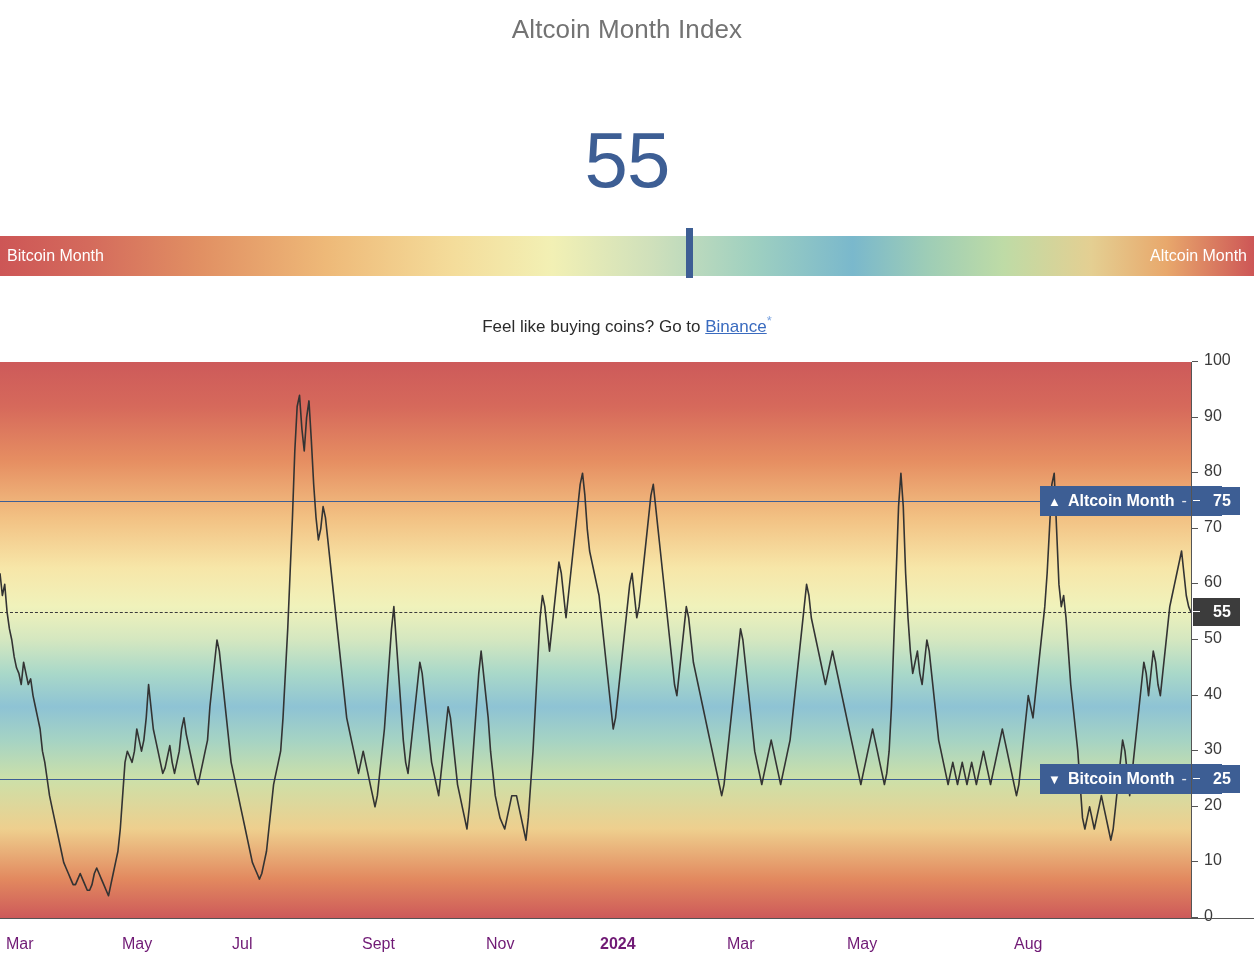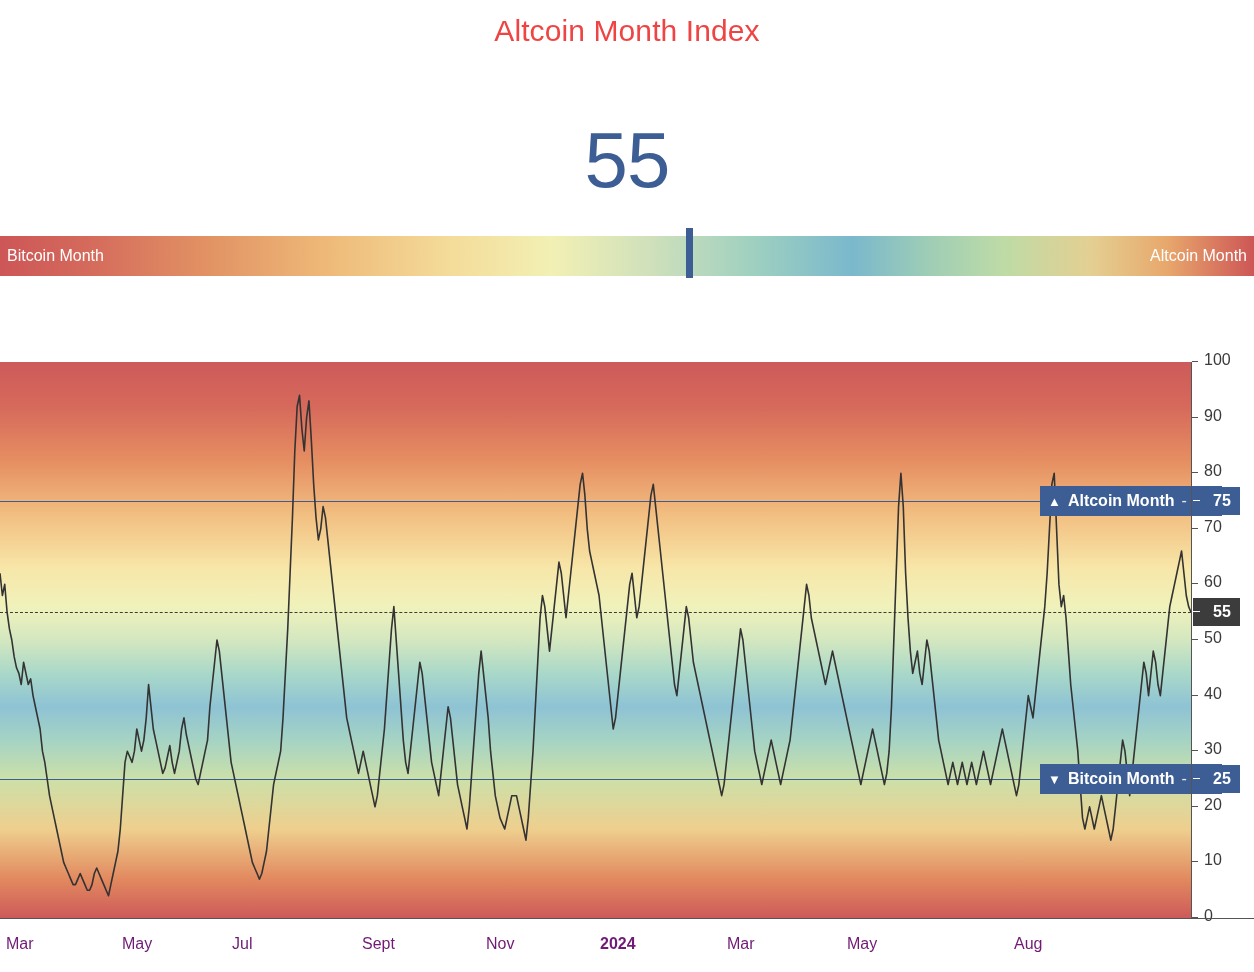--- a/index.html
+++ b/index.html
@@ -8,21 +8,21 @@
     background: #ffffff;
     font-family: "Liberation Sans", sans-serif;
     overflow: hidden;
   }
   .page { position: relative; width: 1254px; height: 972px; }
 
   
   .title {
     position: absolute; top: 14px; left: 0; width: 100%;
     text-align: center;
-    font-size: 30px; font-weight: 400; color: #ef4444;
+    font-size: 26px; font-weight: 400; color: #737373;
     letter-spacing: 0.1px;
   }
   .subtitle {
     position: absolute; top: 72px; left: 0; width: 100%;
     text-align: center;
     font-size: 17px; color: #3a5a96;
   }
   .subtitle .info-icon {
     display: inline-block; vertical-align: -2px; margin-left: 5px;
     width: 17px; height: 17px; border-radius: 50%;
@@ -163,20 +163,23 @@
 
   <div class="bignum">55</div>
 
   <div class="gauge-wrap">
     <div class="gauge"></div>
     <div class="gauge-label left">Bitcoin Month</div>
     <div class="gauge-label right">Altcoin Month</div>
     <div class="gauge-marker" id="gauge-marker" style="left: 686.2px;"></div>
   </div>
 
+  <div class="promo">
+    <span>Feel like buying coins? Go to </span><a href="#">Binance</a><sup>*</sup>
+  </div>
 
   <div class="chart">
 
     <div id="threshold-lines">
         <div class="hline solid" style="top: 139px; border-top-color: rgb(61, 94, 148);"></div>
         <div class="hline dashed" style="top: 250.2px; border-top-color: rgb(60, 60, 60);"></div>
         <div class="hline solid" style="top: 417px; border-top-color: rgb(61, 94, 148);"></div>
       </div>
     <svg class="series" id="series-svg" viewBox="0 0 1191 556" preserveAspectRatio="none">
         <path d="M0.00,211.28 L2.36,233.52 L4.72,222.40 L7.08,250.20 L9.43,266.88 L11.79,278.00 L14.15,294.68 L16.51,305.80 L18.87,311.36 L21.23,322.48 L23.58,300.24 L25.94,311.36 L28.30,322.48 L30.66,316.92 L33.02,333.60 L35.38,344.72 L37.73,355.84 L40.09,366.96 L42.45,389.20 L44.81,400.32 L47.17,417.00 L49.53,433.68 L51.89,444.80 L54.24,455.92 L56.60,467.04 L58.96,478.16 L61.32,489.28 L63.68,500.40 L66.04,505.96 L68.39,511.52 L70.75,517.08 L73.11,522.64 L75.47,522.64 L77.83,517.08 L80.19,511.52 L82.54,517.08 L84.90,522.64 L87.26,528.20 L89.62,528.20 L91.98,522.64 L94.34,511.52 L96.70,505.96 L99.05,511.52 L101.41,517.08 L103.77,522.64 L106.13,528.20 L108.49,533.76 L110.85,522.64 L113.20,511.52 L115.56,500.40 L117.92,489.28 L120.28,467.04 L122.64,433.68 L125.00,400.32 L127.35,389.20 L129.71,394.76 L132.07,400.32 L134.43,389.20 L136.79,366.96 L139.15,378.08 L141.50,389.20 L143.86,378.08 L146.22,355.84 L148.58,322.48 L150.94,344.72 L153.30,366.96 L155.66,378.08 L158.01,389.20 L160.37,400.32 L162.73,411.44 L165.09,405.88 L167.45,394.76 L169.81,383.64 L172.16,400.32 L174.52,411.44 L176.88,400.32 L179.24,389.20 L181.60,366.96 L183.96,355.84 L186.31,372.52 L188.67,383.64 L191.03,394.76 L193.39,405.88 L195.75,417.00 L198.11,422.56 L200.47,411.44 L202.82,400.32 L205.18,389.20 L207.54,378.08 L209.90,344.72 L212.26,322.48 L214.62,300.24 L216.97,278.00 L219.33,289.12 L221.69,311.36 L224.05,333.60 L226.41,355.84 L228.77,378.08 L231.12,400.32 L233.48,411.44 L235.84,422.56 L238.20,433.68 L240.56,444.80 L242.92,455.92 L245.28,467.04 L247.63,478.16 L249.99,489.28 L252.35,500.40 L254.71,505.96 L257.07,511.52 L259.43,517.08 L261.78,511.52 L264.14,500.40 L266.50,489.28 L268.86,467.04 L271.22,444.80 L273.58,422.56 L275.93,411.44 L278.29,400.32 L280.65,389.20 L283.01,355.84 L285.37,311.36 L287.73,266.88 L290.09,211.28 L292.44,155.68 L294.80,88.96 L297.16,44.48 L299.52,33.36 L301.88,66.72 L304.24,88.96 L306.59,55.60 L308.95,38.92 L311.31,77.84 L313.67,122.32 L316.03,155.68 L318.39,177.92 L320.74,166.80 L323.10,144.56 L325.46,155.68 L327.82,177.92 L330.18,200.16 L332.54,222.40 L334.90,244.64 L337.25,266.88 L339.61,289.12 L341.97,311.36 L344.33,333.60 L346.69,355.84 L349.05,366.96 L351.40,378.08 L353.76,389.20 L356.12,400.32 L358.48,411.44 L360.84,400.32 L363.20,389.20 L365.55,400.32 L367.91,411.44 L370.27,422.56 L372.63,433.68 L374.99,444.80 L377.35,433.68 L379.70,411.44 L382.06,389.20 L384.42,366.96 L386.78,333.60 L389.14,300.24 L391.50,266.88 L393.86,244.64 L396.21,278.00 L398.57,311.36 L400.93,344.72 L403.29,378.08 L405.65,400.32 L408.01,411.44 L410.36,389.20 L412.72,366.96 L415.08,344.72 L417.44,322.48 L419.80,300.24 L422.16,311.36 L424.51,333.60 L426.87,355.84 L429.23,378.08 L431.59,400.32 L433.95,411.44 L436.31,422.56 L438.67,433.68 L441.02,411.44 L443.38,389.20 L445.74,366.96 L448.10,344.72 L450.46,355.84 L452.82,378.08 L455.17,400.32 L457.53,422.56 L459.89,433.68 L462.25,444.80 L464.61,455.92 L466.97,467.04 L469.32,444.80 L471.68,411.44 L474.04,378.08 L476.40,344.72 L478.76,311.36 L481.12,289.12 L483.48,311.36 L485.83,333.60 L488.19,355.84 L490.55,389.20 L492.91,411.44 L495.27,433.68 L497.63,444.80 L499.98,455.92 L502.34,461.48 L504.70,467.04 L507.06,455.92 L509.42,444.80 L511.78,433.68 L514.13,433.68 L516.49,433.68 L518.85,444.80 L521.21,455.92 L523.57,467.04 L525.93,478.16 L528.29,455.92 L530.64,422.56 L533.00,389.20 L535.36,344.72 L537.72,300.24 L540.08,255.76 L542.44,233.52 L544.79,244.64 L547.15,266.88 L549.51,289.12 L551.87,266.88 L554.23,244.64 L556.59,222.40 L558.94,200.16 L561.30,211.28 L563.66,233.52 L566.02,255.76 L568.38,233.52 L570.74,211.28 L573.10,189.04 L575.45,166.80 L577.81,144.56 L580.17,122.32 L582.53,111.20 L584.89,133.44 L587.25,166.80 L589.60,189.04 L591.96,200.16 L594.32,211.28 L596.68,222.40 L599.04,233.52 L601.40,255.76 L603.75,278.00 L606.11,300.24 L608.47,322.48 L610.83,344.72 L613.19,366.96 L615.55,355.84 L617.90,333.60 L620.26,311.36 L622.62,289.12 L624.98,266.88 L627.34,244.64 L629.70,222.40 L632.06,211.28 L634.41,233.52 L636.77,255.76 L639.13,244.64 L641.49,222.40 L643.85,200.16 L646.21,177.92 L648.56,155.68 L650.92,133.44 L653.28,122.32 L655.64,144.56 L658.00,166.80 L660.36,189.04 L662.71,211.28 L665.07,233.52 L667.43,255.76 L669.79,278.00 L672.15,300.24 L674.51,322.48 L676.87,333.60 L679.22,311.36 L681.58,289.12 L683.94,266.88 L686.30,244.64 L688.66,255.76 L691.02,278.00 L693.37,300.24 L695.73,311.36 L698.09,322.48 L700.45,333.60 L702.81,344.72 L705.17,355.84 L707.52,366.96 L709.88,378.08 L712.24,389.20 L714.60,400.32 L716.96,411.44 L719.32,422.56 L721.68,433.68 L724.03,422.56 L726.39,400.32 L728.75,378.08 L731.11,355.84 L733.47,333.60 L735.83,311.36 L738.18,289.12 L740.54,266.88 L742.90,278.00 L745.26,300.24 L747.62,322.48 L749.98,344.72 L752.33,366.96 L754.69,389.20 L757.05,400.32 L759.41,411.44 L761.77,422.56 L764.13,411.44 L766.49,400.32 L768.84,389.20 L771.20,378.08 L773.56,389.20 L775.92,400.32 L778.28,411.44 L780.64,422.56 L782.99,411.44 L785.35,400.32 L787.71,389.20 L790.07,378.08 L792.43,355.84 L794.79,333.60 L797.14,311.36 L799.50,289.12 L801.86,266.88 L804.22,244.64 L806.58,222.40 L808.94,233.52 L811.30,255.76 L813.65,266.88 L816.01,278.00 L818.37,289.12 L820.73,300.24 L823.09,311.36 L825.45,322.48 L827.80,311.36 L830.16,300.24 L832.52,289.12 L834.88,300.24 L837.24,311.36 L839.60,322.48 L841.95,333.60 L844.31,344.72 L846.67,355.84 L849.03,366.96 L851.39,378.08 L853.75,389.20 L856.10,400.32 L858.46,411.44 L860.82,422.56 L863.18,411.44 L865.54,400.32 L867.90,389.20 L870.26,378.08 L872.61,366.96 L874.97,378.08 L877.33,389.20 L879.69,400.32 L882.05,411.44 L884.41,422.56 L886.76,411.44 L889.12,389.20 L891.48,344.72 L893.84,278.00 L896.20,211.28 L898.56,144.56 L900.91,111.20 L903.27,144.56 L905.63,211.28 L907.99,255.76 L910.35,289.12 L912.71,311.36 L915.07,300.24 L917.42,289.12 L919.78,311.36 L922.14,322.48 L924.50,300.24 L926.86,278.00 L929.22,289.12 L931.57,311.36 L933.93,333.60 L936.29,355.84 L938.65,378.08 L941.01,389.20 L943.37,400.32 L945.72,411.44 L948.08,422.56 L950.44,411.44 L952.80,400.32 L955.16,411.44 L957.52,422.56 L959.88,411.44 L962.23,400.32 L964.59,411.44 L966.95,422.56 L969.31,411.44 L971.67,400.32 L974.03,411.44 L976.38,422.56 L978.74,411.44 L981.10,400.32 L983.46,389.20 L985.82,400.32 L988.18,411.44 L990.53,422.56 L992.89,411.44 L995.25,400.32 L997.61,389.20 L999.97,378.08 L1002.33,366.96 L1004.69,378.08 L1007.04,389.20 L1009.40,400.32 L1011.76,411.44 L1014.12,422.56 L1016.48,433.68 L1018.84,422.56 L1021.19,400.32 L1023.55,378.08 L1025.91,355.84 L1028.27,333.60 L1030.63,344.72 L1032.99,355.84 L1035.34,333.60 L1037.70,311.36 L1040.06,289.12 L1042.42,266.88 L1044.78,244.64 L1047.14,211.28 L1049.50,166.80 L1051.85,122.32 L1054.21,111.20 L1056.57,166.80 L1058.93,222.40 L1061.29,244.64 L1063.65,233.52 L1066.00,255.76 L1068.36,289.12 L1070.72,322.48 L1073.08,344.72 L1075.44,366.96 L1077.80,389.20 L1080.15,422.56 L1082.51,455.92 L1084.87,467.04 L1087.23,455.92 L1089.59,444.80 L1091.95,455.92 L1094.30,467.04 L1096.66,455.92 L1099.02,444.80 L1101.38,433.68 L1103.74,444.80 L1106.10,455.92 L1108.46,467.04 L1110.81,478.16 L1113.17,467.04 L1115.53,444.80 L1117.89,422.56 L1120.25,400.32 L1122.61,378.08 L1124.96,389.20 L1127.32,411.44 L1129.68,433.68 L1132.04,411.44 L1134.40,389.20 L1136.76,366.96 L1139.11,344.72 L1141.47,322.48 L1143.83,300.24 L1146.19,311.36 L1148.55,333.60 L1150.91,311.36 L1153.27,289.12 L1155.62,300.24 L1157.98,322.48 L1160.34,333.60 L1162.70,311.36 L1165.06,289.12 L1167.42,266.88 L1169.77,244.64 L1172.13,233.52 L1174.49,222.40 L1176.85,211.28 L1179.21,200.16 L1181.57,189.04 L1183.92,211.28 L1186.28,233.52 L1188.64,244.64 L1191.00,250.20" fill="none" stroke="#333333" stroke-width="1.6" stroke-linejoin="round"></path>

